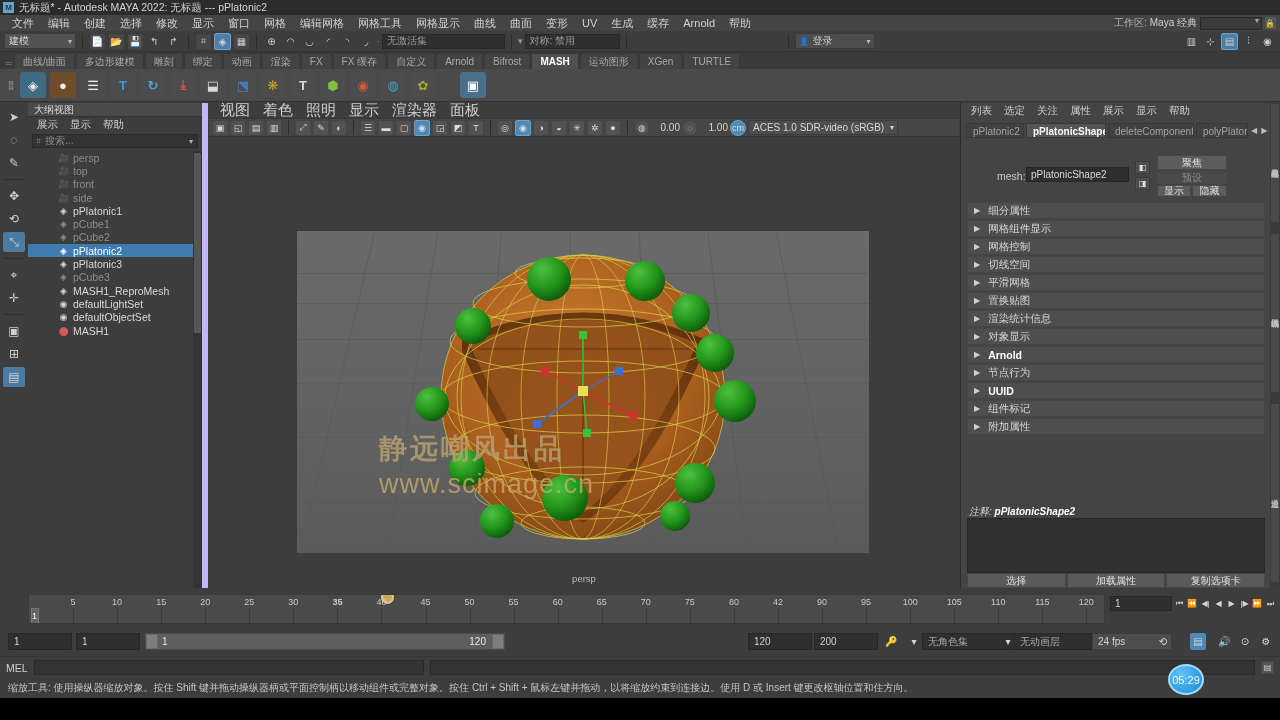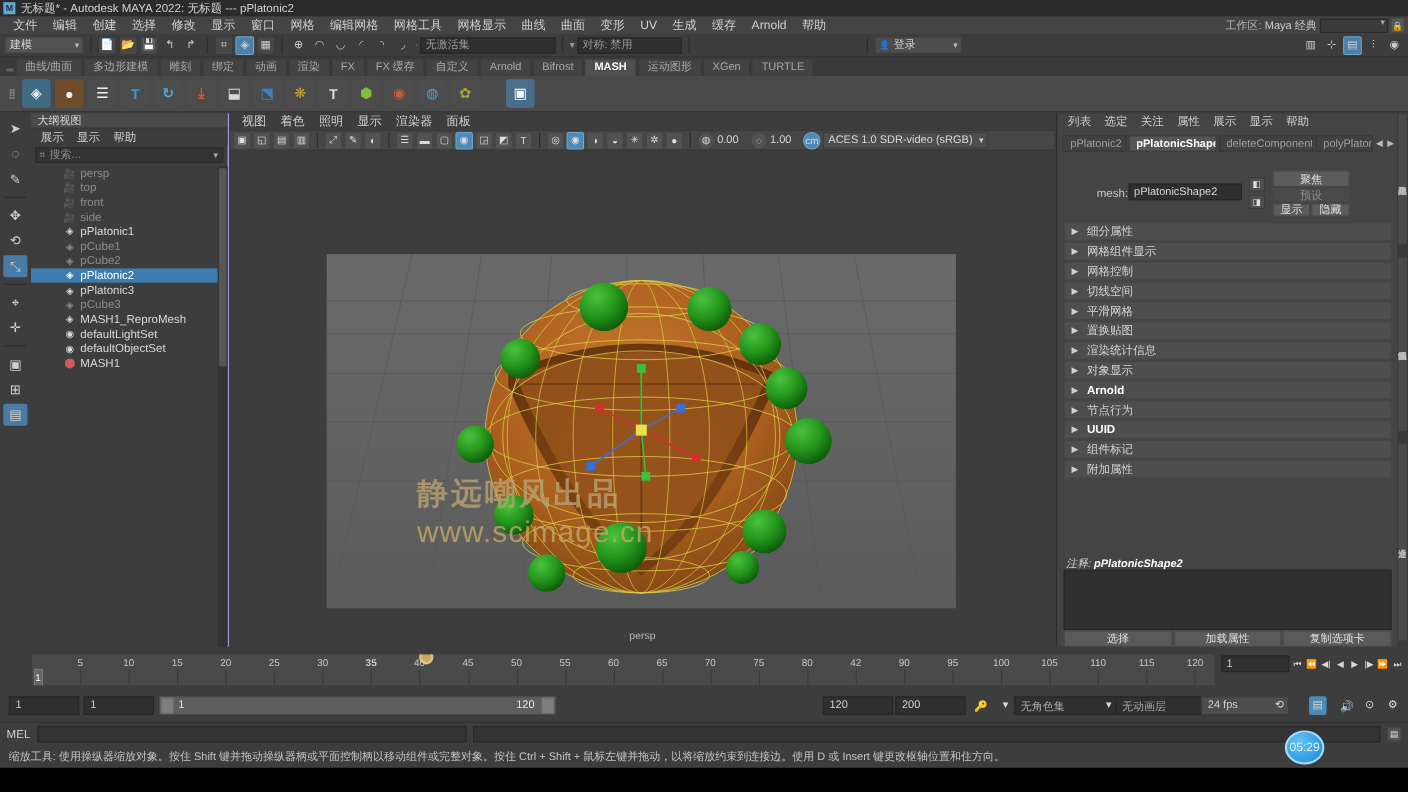--- a/index.html
+++ b/index.html
@@ -61,21 +61,21 @@
   
   #toolbox { position:absolute; left:0; top:103px; width:28px; height:485px;
     background:#3d3d3d; display:flex; flex-direction:column; align-items:center; padding-top:4px; gap:3px;}
   .tb-ic { width:22px; height:20px; display:flex; align-items:center; justify-content:center;
     font-size:12px; color:#cfcfcf; border-radius:2px; }
   .tb-ic.sel { background:#4a7ba5; }
   .tb-sep { width:20px; height:1px; background:#2e2e2e; margin:3px 0; }
 
   
   #outliner { position:absolute; left:28px; top:103px; width:180px; height:485px;
-    background:#3d3d3d; border-right:1px solid #c4b5fd; }
+    background:#3d3d3d; border-right:6px solid #c4b5fd; }
   #ol-tab { height:14px; background:#4a4a4a; font-size:10px; color:#d8d8d8;
     display:flex; align-items:center; padding-left:6px; border-bottom:1px solid #333;}
   #ol-menu { height:15px; display:flex; align-items:center; gap:2px; padding-left:4px; background:#3d3d3d;}
   .ol-menu-it { font-size:10.5px; color:#cfcfcf; padding:0 5px; }
   #ol-search { margin:2px 4px; height:14px; background:#333; border:1px solid #2a2a2a;
     display:flex; align-items:center; gap:4px; padding-left:3px; position:relative;}
   #ol-search::after{content:"▾"; position:absolute; right:4px; font-size:8px; color:#b0b0b0;}
   .srch-ic { font-size:9px; color:#9a9a9a; }
   #ol-search-txt { font-size:10px; color:#8a8a8a; }
   #ol-list { position:absolute; left:0; top:48px; right:9px; bottom:0; overflow:hidden; }
@@ -83,28 +83,28 @@
   .ol-row.selected { background:#3e7cb0; color:#fff; }
   .ol-row .oicon { width:11px; text-align:center; font-size:9px; }
   .ol-row.dim { color:#8c8c8c; }
   .ol-row.bright { color:#d8d8d8; }
   #ol-scroll { position:absolute; right:0; top:48px; width:9px; bottom:0; background:#343434;}
   #ol-thumb { position:absolute; top:2px; left:1px; width:7px; height:180px; background:#565656; border-radius:1px;}
 
   
   #vp { position:absolute; left:209px; top:103px; width:750px; height:485px; background:#3d3d3d; }
   #vp-menu { height:15px; display:flex; align-items:center; padding-left:5px; gap:1px; }
-  .vp-menu-it { font-size:11px; color:#cfcfcf; padding:0 6px; }
+  .vp-menu-it { font-size:15px; color:#cfcfcf; padding:0 6px; }
   #vp-icons { height:19px; background:#464646; display:flex; align-items:center; gap:2px; padding-left:3px;
      border-top:1px solid #383838; border-bottom:1px solid #333;}
   .vpi { width:16px; height:16px; border-radius:2px; background:#525252; border:1px solid #454545;
      display:flex; align-items:center; justify-content:center; font-size:9px; color:#ddd;}
   .vpi.on { background:#4e8ab5; border-color:#6aa4c8;}
   .vpi.circ{ border-radius:50%; }
-  .vnum { font-size:10px; color:#d6d6d6; width:28px; text-align:left; }
+  .vnum { font-size:10px; color:#d6d6d6; width:28px; text-align:right; }
   #cm-select { width:150px; height:15px; background:#4d4d4d; border:1px solid #3c3c3c;
      font-size:10px; color:#d8d8d8; display:flex; align-items:center; padding-left:4px; position:relative; }
   #cm-select::after{content:"▾"; position:absolute; right:3px; font-size:8px; color:#ccc;}
   #vp-canvas { position:absolute; left:0; top:34px; right:0; bottom:0; background:#3d3d3d; overflow:hidden;}
   #res-label { position:absolute; width:100%; text-align:center; top:4px; font-size:9.5px; color:#7aa87a; }
   #cam-label { position:absolute; width:100%; text-align:center; bottom:4px; font-size:9.5px; color:#b8b8b8;}
   #gridarea { position:absolute; left:88px; top:94px; width:572px; height:322px;
     background:linear-gradient(#6a6a6a,#5b5b5b); overflow:hidden; }
   .gl { position:absolute; background:rgba(90,90,90,.75); }
   #watermark1 { position:absolute; left:170px; bottom:120px; font-size:28px; color:#b8a070;

